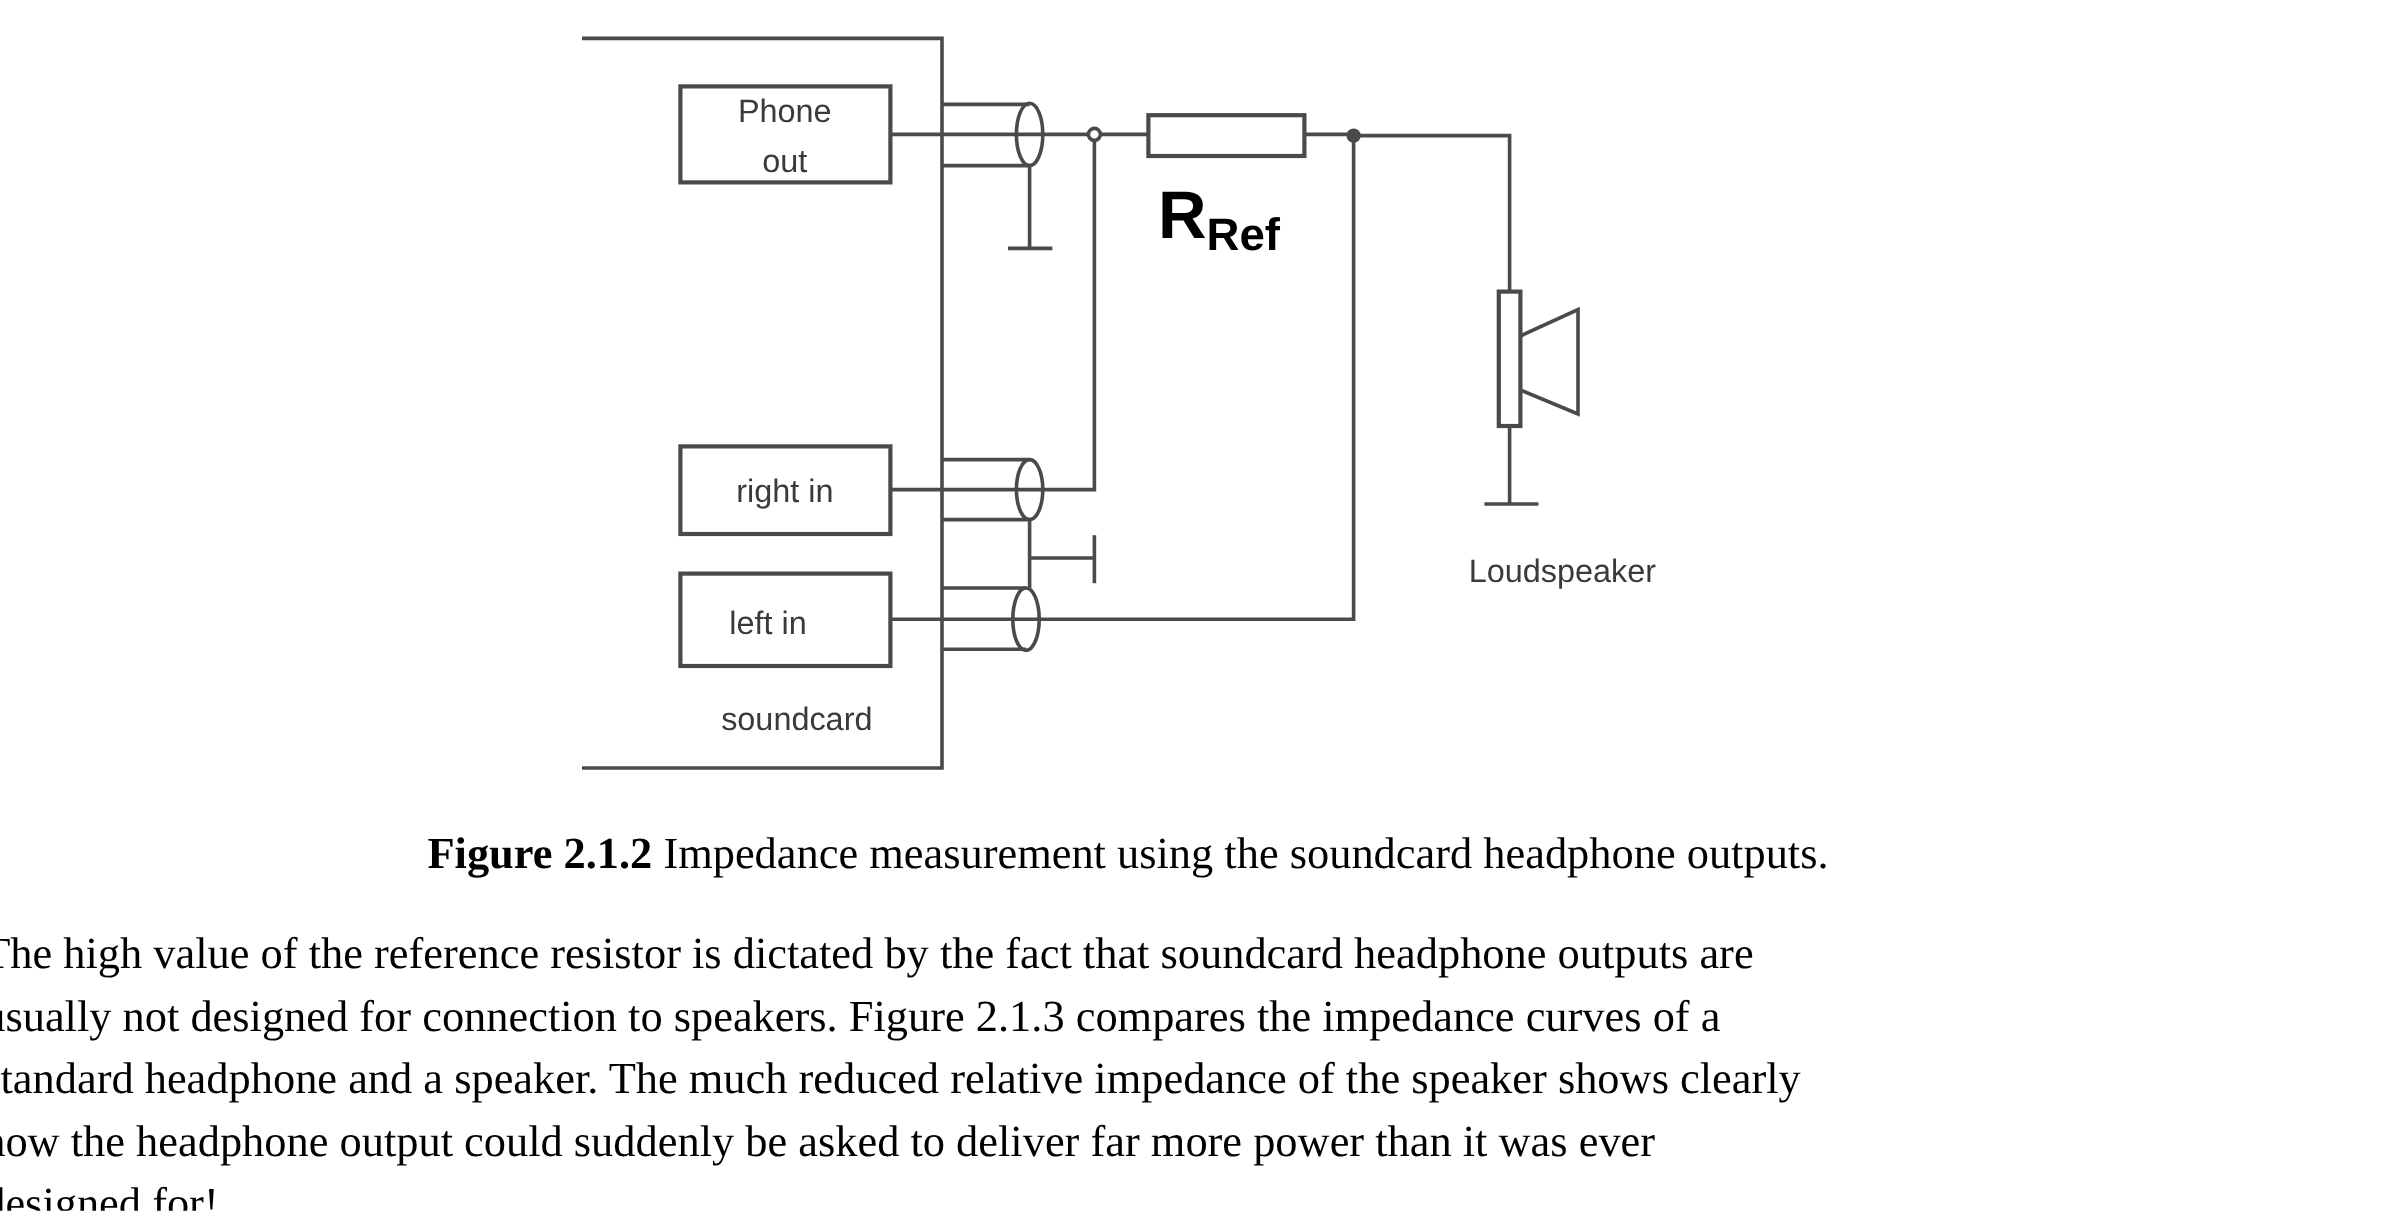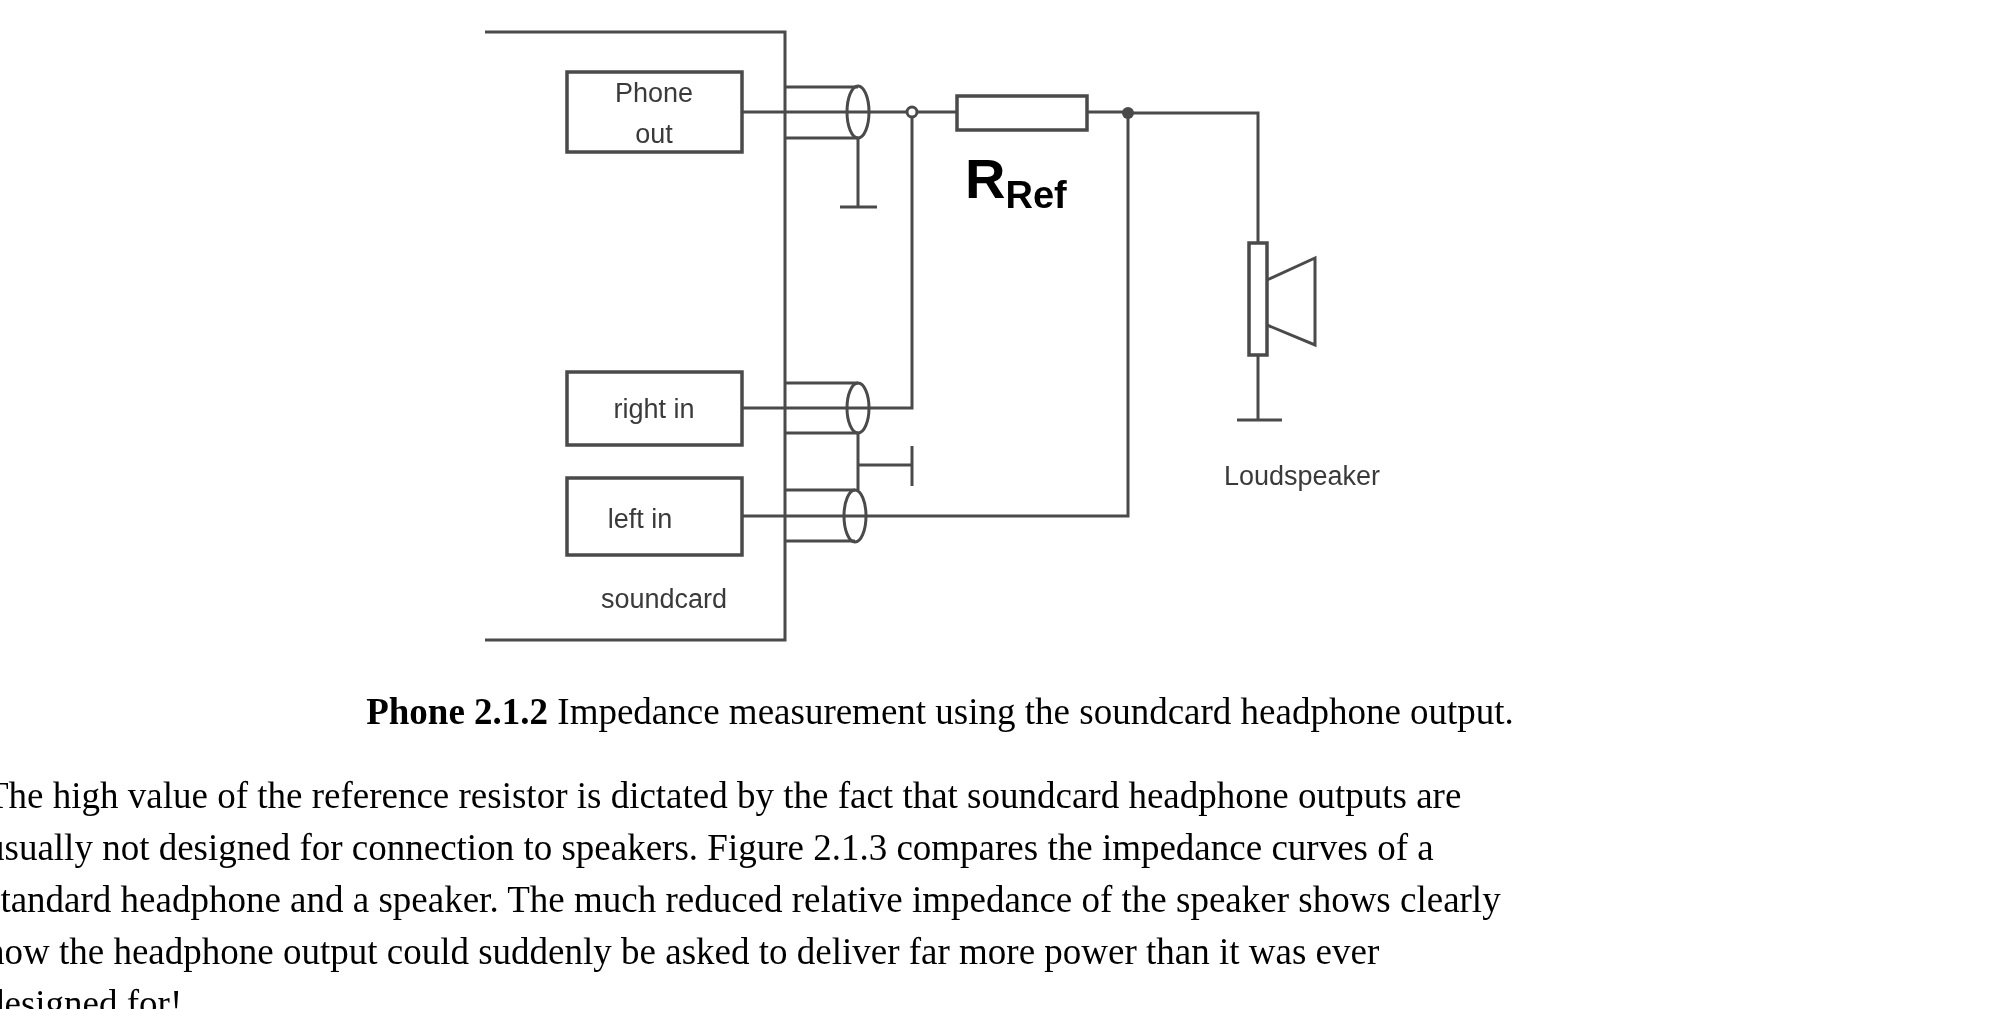--- a/index.html
+++ b/index.html
@@ -93,21 +93,21 @@
   </g>
   <g>
     <line class="wire" x1="785" y1="490" x2="855" y2="490"></line>
     <line class="wire" x1="785" y1="541" x2="855" y2="541"></line>
     <ellipse class="wire" cx="855" cy="516" rx="11" ry="26"></ellipse>
   </g>
 
   <text class="lbl" x="664" y="608" font-size="27" text-anchor="middle">soundcard</text>
 </svg>
 
-<div id="caption"><b>Phone 2.1.2</b><span> Impedance measurement using the soundcard headphone output.</span></div>
+<div id="caption"><b>Figure 2.1.2</b><span> Impedance measurement using the soundcard headphone outputs.</span></div>
 
 <div id="para">
   <span class="line">The high value of the reference resistor is dictated by the fact that soundcard headphone outputs are</span>
   <span class="line">usually not designed for connection to speakers. Figure 2.1.3 compares the impedance curves of a</span>
   <span class="line">standard headphone and a speaker. The much reduced relative impedance of the speaker shows clearly</span>
   <span class="line">how the headphone output could suddenly be asked to deliver far more power than it was ever</span>
   <span class="line">designed for!</span>
 </div>
 
 </body></html>

